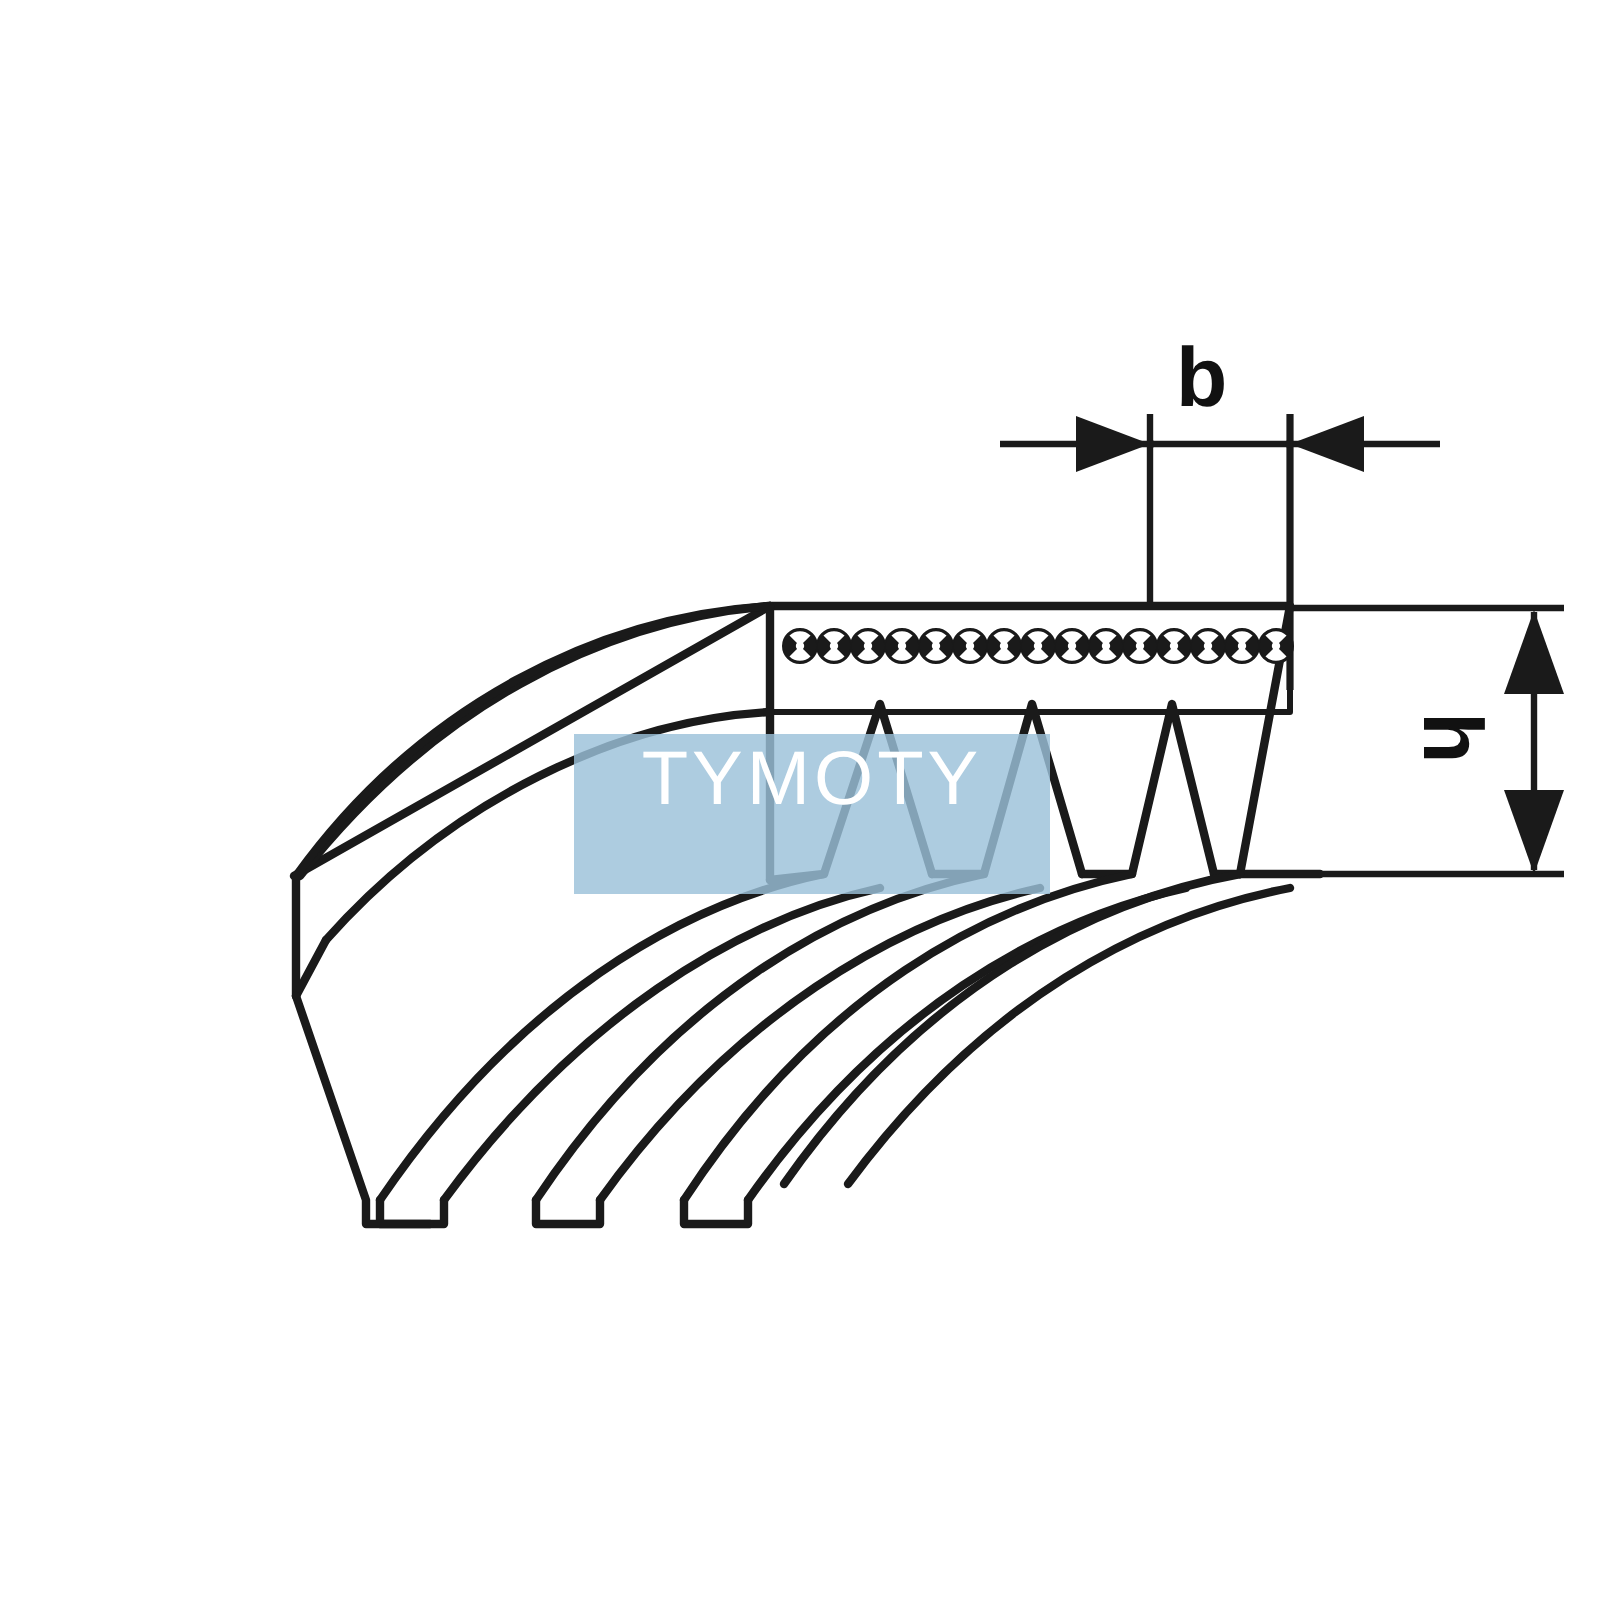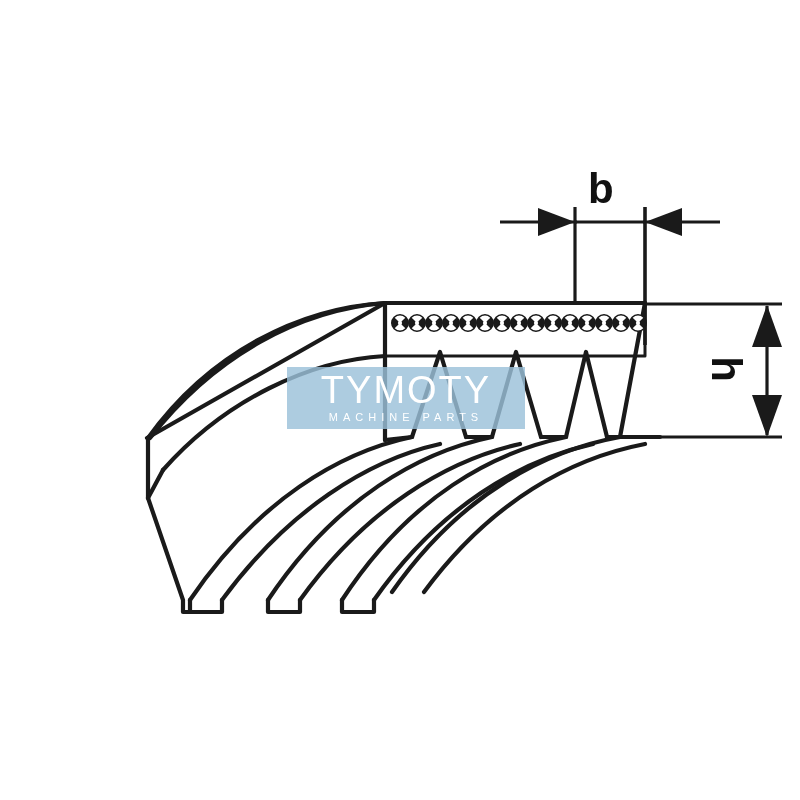--- a/index.html
+++ b/index.html
@@ -45,21 +45,21 @@
     font-size: 42px;
     transform: rotate(90deg);
     transform-origin: center center;
   }
   
   #watermark {
     position: absolute;
     left: 287px;
     top: 367px;
     width: 238px;
-    height: 62px;
+    height: 80px;
     background: rgba(155, 193, 217, 0.82);
     pointer-events: none;
   }
   #wm-main {
     position: absolute;
     left: 0;
     top: 2px;
     width: 238px;
     text-align: center;
     font-family: "Liberation Sans", sans-serif;
@@ -191,16 +191,15 @@
     </g>
 
   </svg>
 
   <div class="dim-label" id="label-b">b</div>
 
   <div class="dim-label" id="label-h">h</div>
 
   <div id="watermark">
     <div id="wm-main">TYMOTY</div>
-    <div id="wm-sub">MACHINE PARTS</div>
   </div>
 
 </div>
 
 </body></html>

